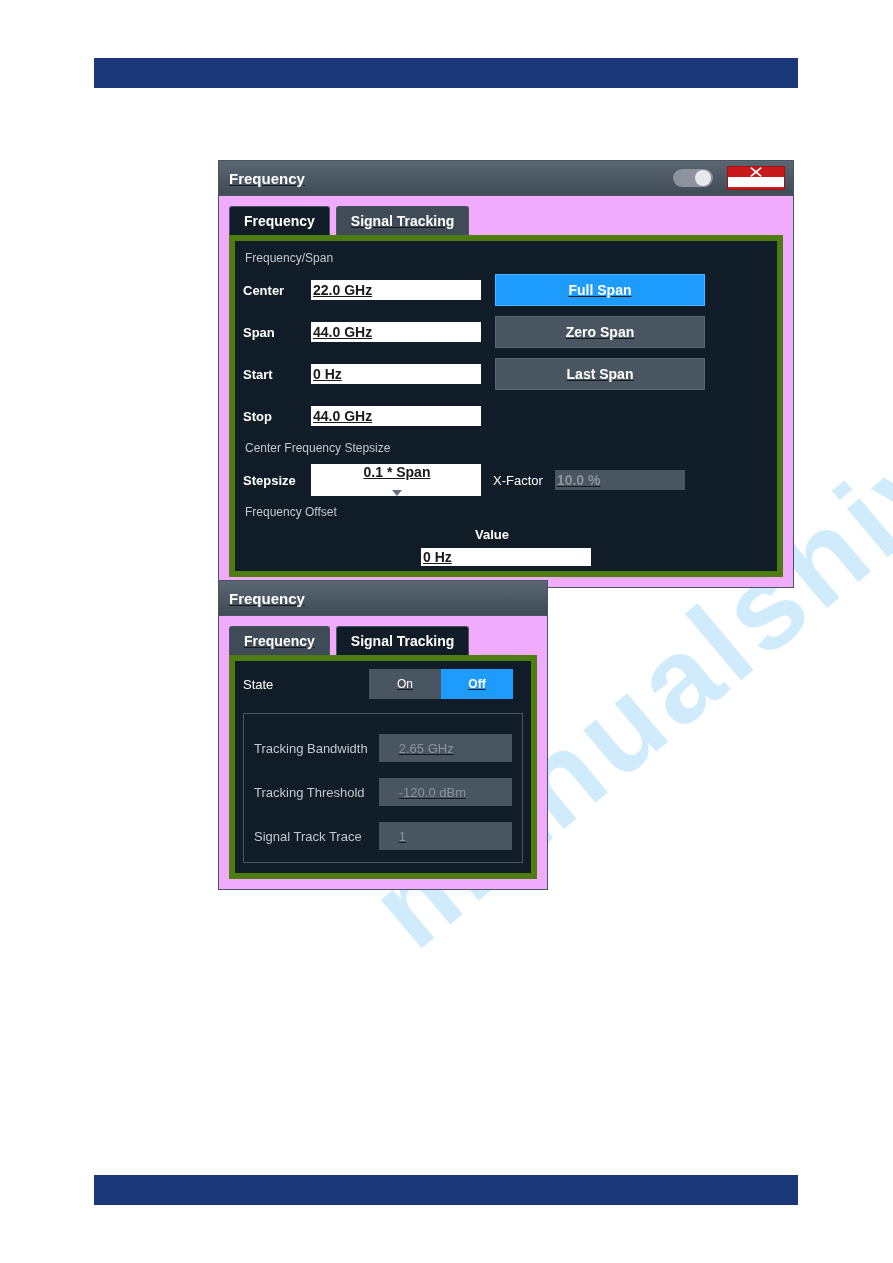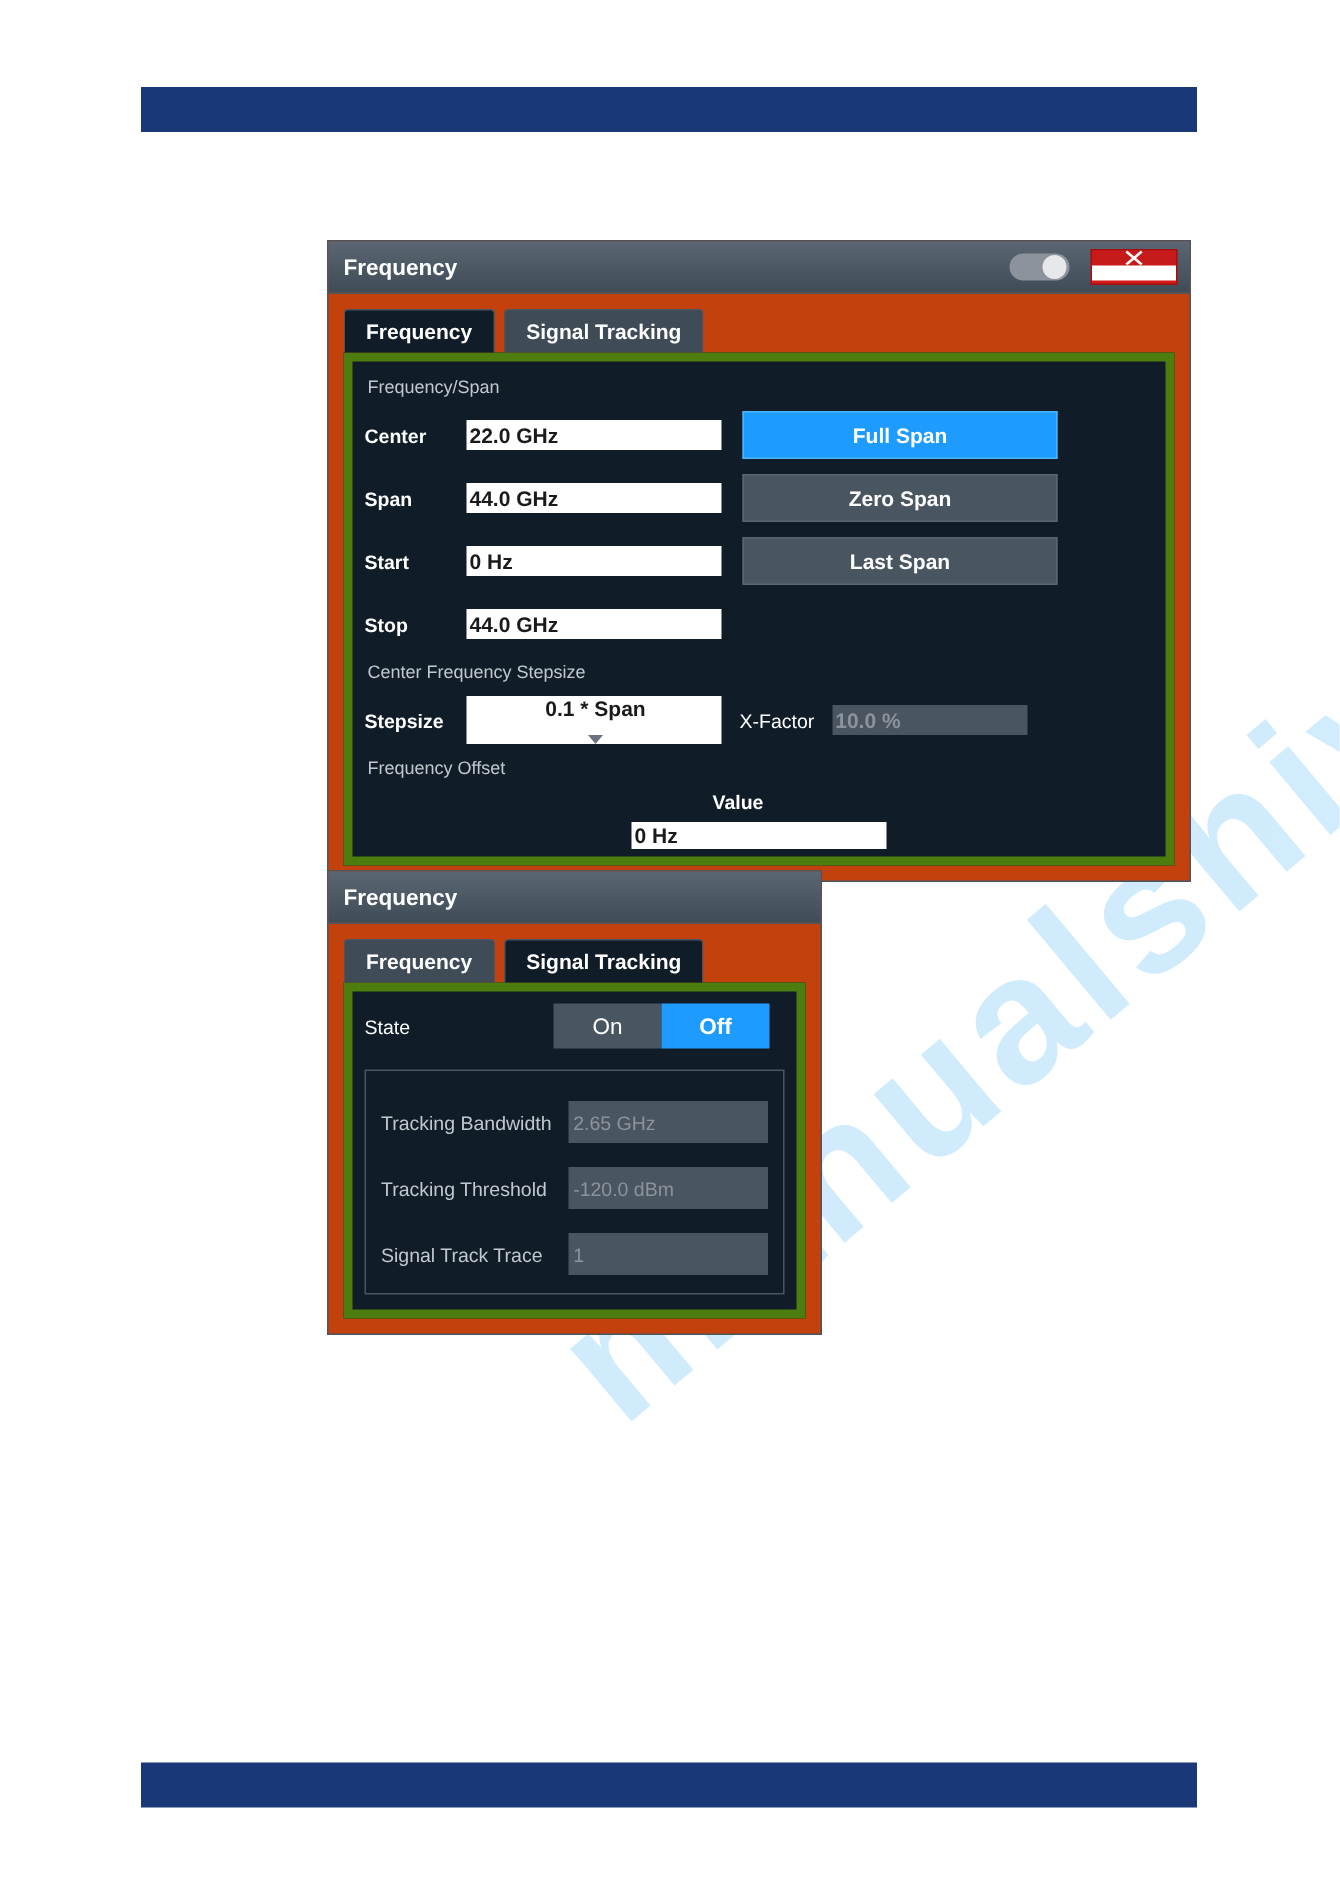--- a/index.html
+++ b/index.html
@@ -2,21 +2,21 @@
 <html><head>
 <meta charset="utf-8">
 <style>
 html,body{margin:0;padding:0;background:#fff;font-family:Verdana,Tahoma,Arial,sans-serif;font-size:13px;color:#1a1a1a;}
 .page{width:893px;height:1263px;position:relative;margin:0 auto;background:#fff;}
 .doc-bar{position:absolute;left:94px;width:704px;height:30px;background:#1a3878;}
 .doc-bar.top{top:58px;}
 .doc-bar.bottom{bottom:58px;}
 .watermark{position:absolute;top:500px;left:260px;font-size:120px;font-weight:700;color:#2aa7f3;opacity:0.22;transform:rotate(-40deg);letter-spacing:6px;pointer-events:none;user-select:none;}
 
-.dialog{background:#c2410c;border:1px solid #4a5562;box-sizing:border-box;}
+.dialog{background:#f0abfc;border:1px solid #4a5562;box-sizing:border-box;text-decoration:underline;}
 .titlebar{height:34px;display:flex;align-items:center;justify-content:space-between;background:linear-gradient(#5a6773,#3f4b57);padding:0 8px 0 10px;border-bottom:1px solid #4a5562;}
 .titlebar .title{color:#fff;font-weight:700;font-size:15px;}
 .title-right{display:flex;align-items:center;gap:14px;}
 .switch{width:40px;height:18px;border-radius:10px;background:#8c939c;position:relative;}
 .switch::after{content:"";position:absolute;width:16px;height:16px;border-radius:50%;background:#e6e8eb;top:1px;right:2px;}
 .close-btn{width:56px;height:22px;background:#d41b1b;display:flex;align-items:center;justify-content:center;border:1px solid #a01010;position:relative;}
 .close-btn .wrap{display:flex;flex-direction:column;align-items:center;width:100%;height:100%;}
 .close-btn .wrap .inner{background:#c71a1a;height:10px;width:100%;display:flex;align-items:center;justify-content:center;}
 .close-btn svg{width:18px;height:12px;}
 .tabs{display:flex;gap:6px;padding:10px 10px 0 10px;}
@@ -33,27 +33,27 @@
 .inp.w170{width:170px;}
 .inp.dim{background:#4a5562;color:#8c939c;}
 .inp.dim.w130{width:130px;}
 .selectish{height:32px;width:170px;background:#fff;color:#1a1a1a;font-weight:700;font-size:14px;display:flex;align-items:center;justify-content:space-between;padding:0 8px 0 10px;box-sizing:border-box;flex-direction:column;}
 .caret{width:0;height:0;border-left:5px solid transparent;border-right:5px solid transparent;border-top:6px solid #6a737d;}
 .sidelab{color:#fff;font-size:13px;font-weight:400;margin:0 6px;}
 .btn{height:32px;display:flex;align-items:center;justify-content:center;color:#fff;font-weight:700;font-size:14px;background:#4a5562;border:1px solid #5b6672;box-sizing:border-box;}
 .btn.primary{background:#1e9bff;border:1px solid #4db4ff;}
 .btn.w210{width:210px;}
 .toggle-group{display:flex;}
-.toggle-group .tg{width:72px;height:30px;display:flex;align-items:center;justify-content:center;color:#fff;font-size:15px;background:#4a5562;}
+.toggle-group .tg{width:72px;height:30px;display:flex;align-items:center;justify-content:center;color:#fff;font-size:12px;background:#4a5562;}
 .toggle-group .tg.on{background:#1e9bff;font-weight:700;}
 .fieldbox{border:1px solid #4a5562;padding:18px 10px 10px 10px;margin-top:4px;background:#101c27;}
 .fieldrow{display:flex;align-items:center;height:32px;margin-bottom:12px;}
 .fieldrow:last-child{margin-bottom:0;}
 .fieldrow .flab{color:#c2c8cf;font-size:13px;width:130px;}
-.fieldrow .fval{height:28px;width:138px;background:#4a5562;color:#8c939c;font-size:13px;padding-left:3px;display:flex;align-items:center;box-sizing:border-box;}
+.fieldrow .fval{height:28px;width:138px;background:#4a5562;color:#8c939c;font-size:13px;padding-left:20px;display:flex;align-items:center;box-sizing:border-box;}
 
 .dlg1{position:absolute;top:160px;left:218px;width:576px;}
 .dlg2{position:absolute;top:580px;left:218px;width:330px;}
 </style>
 </head>
 <body>
 
 <div class="page">
   <div class="doc-bar top"></div>
   <div class="doc-bar bottom"></div>

